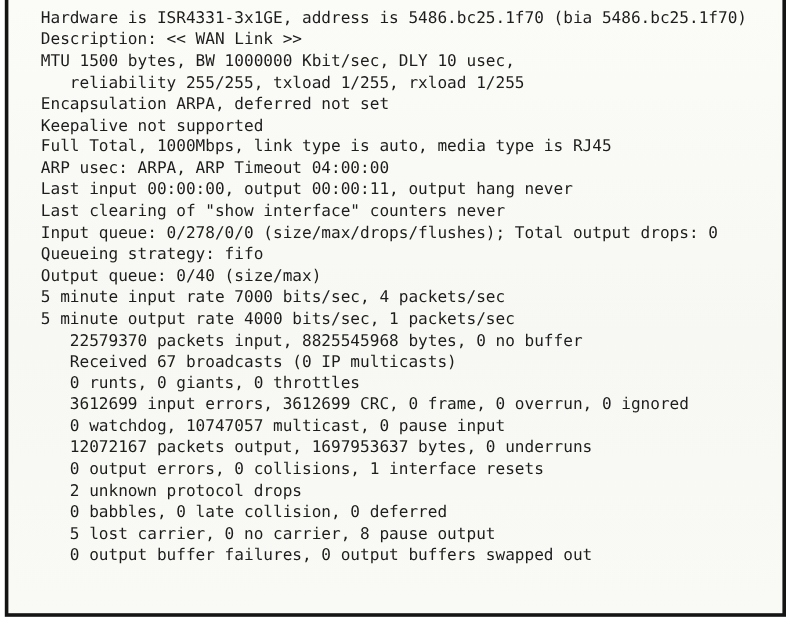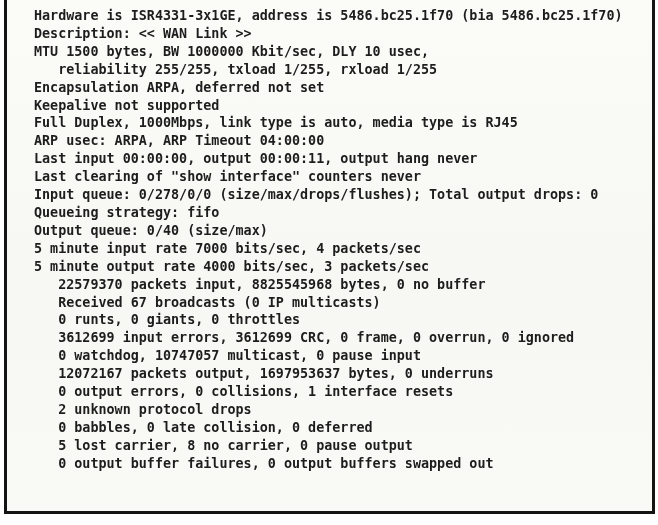--- a/index.html
+++ b/index.html
@@ -26,55 +26,55 @@
     background: linear-gradient(180deg, #fbfbf8 0%, #f7f7f3 55%, #f9f9f5 100%);
     box-sizing: border-box;
     overflow: hidden;
   }
   .terminal {
     margin: 0;
     padding: 7px 6px 0 27px;
     font-family: "DejaVu Sans Mono", "Liberation Mono", monospace;
     font-size: 13.4px;
     line-height: 17.9px;
-    font-weight: 700;
+    font-weight: 400;
     color: #1d1d1d;
     letter-spacing: 0px;
   }
   .terminal .line {
     white-space: pre;
   }
 </style>
 </head>
 <body>
 
 <div class="scan-page">
   <div class="output-box">
     <div class="terminal">
         <div class="line">Hardware is ISR4331-3x1GE, address is 5486.bc25.1f70 (bia 5486.bc25.1f70)</div>
         <div class="line">Description: &lt;&lt; WAN Link &gt;&gt;</div>
         <div class="line">MTU 1500 bytes, BW 1000000 Kbit/sec, DLY 10 usec,</div>
         <div class="line">   reliability 255/255, txload 1/255, rxload 1/255</div>
         <div class="line">Encapsulation ARPA, deferred not set</div>
         <div class="line">Keepalive not supported</div>
-        <div class="line">Full Duplex, 1000Mbps, link type is auto, media type is RJ45</div>
+        <div class="line">Full Total, 1000Mbps, link type is auto, media type is RJ45</div>
         <div class="line">ARP usec: ARPA, ARP Timeout 04:00:00</div>
         <div class="line">Last input 00:00:00, output 00:00:11, output hang never</div>
         <div class="line">Last clearing of "show interface" counters never</div>
         <div class="line">Input queue: 0/278/0/0 (size/max/drops/flushes); Total output drops: 0</div>
         <div class="line">Queueing strategy: fifo</div>
         <div class="line">Output queue: 0/40 (size/max)</div>
         <div class="line">5 minute input rate 7000 bits/sec, 4 packets/sec</div>
-        <div class="line">5 minute output rate 4000 bits/sec, 3 packets/sec</div>
+        <div class="line">5 minute output rate 4000 bits/sec, 1 packets/sec</div>
         <div class="line">   22579370 packets input, 8825545968 bytes, 0 no buffer</div>
         <div class="line">   Received 67 broadcasts (0 IP multicasts)</div>
         <div class="line">   0 runts, 0 giants, 0 throttles</div>
         <div class="line">   3612699 input errors, 3612699 CRC, 0 frame, 0 overrun, 0 ignored</div>
         <div class="line">   0 watchdog, 10747057 multicast, 0 pause input</div>
         <div class="line">   12072167 packets output, 1697953637 bytes, 0 underruns</div>
         <div class="line">   0 output errors, 0 collisions, 1 interface resets</div>
         <div class="line">   2 unknown protocol drops</div>
         <div class="line">   0 babbles, 0 late collision, 0 deferred</div>
-        <div class="line">   5 lost carrier, 8 no carrier, 0 pause output</div>
+        <div class="line">   5 lost carrier, 0 no carrier, 8 pause output</div>
         <div class="line">   0 output buffer failures, 0 output buffers swapped out</div>
       </div>
   </div>
 </div>
 
 </body></html>

